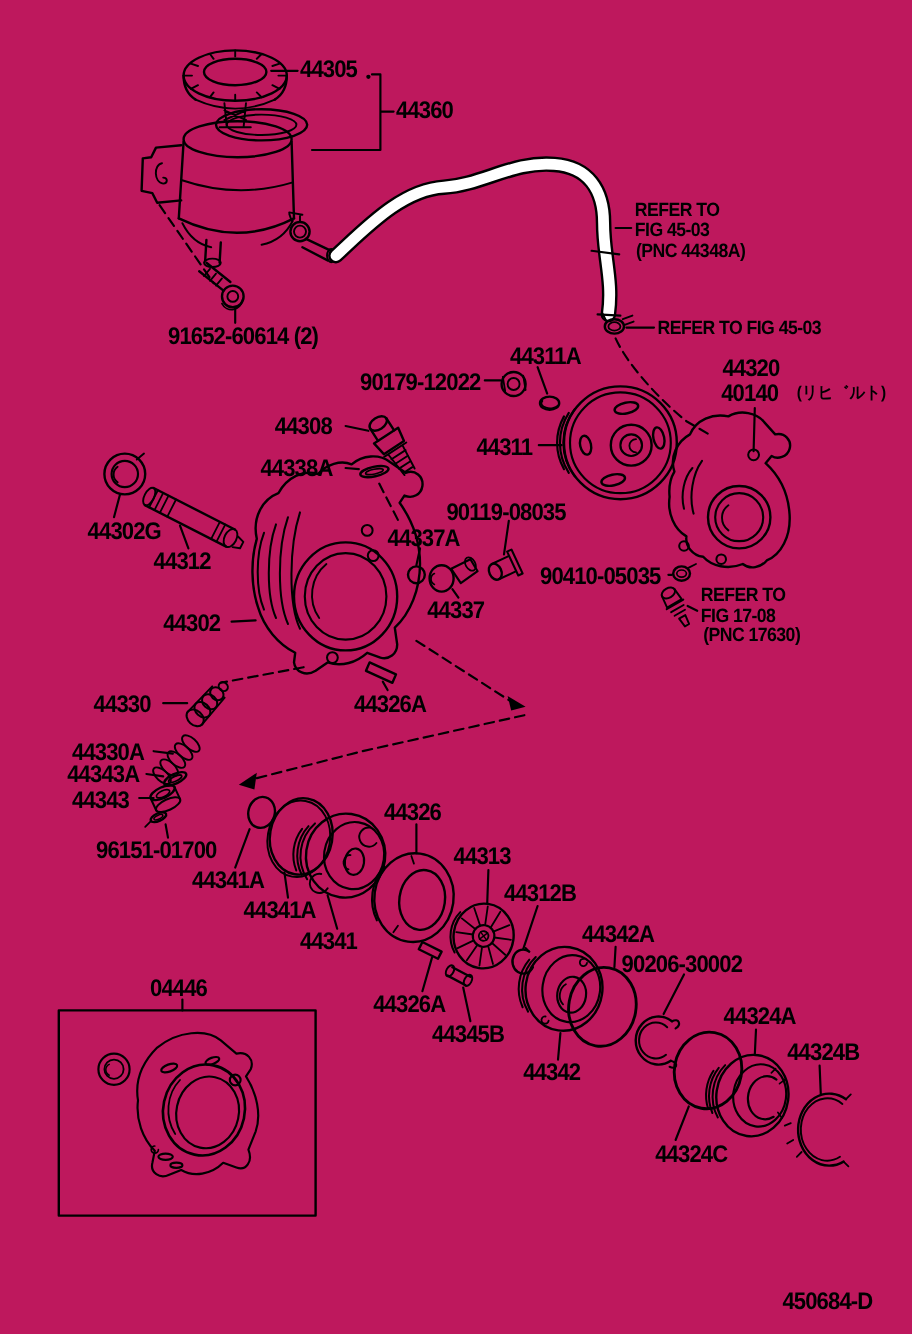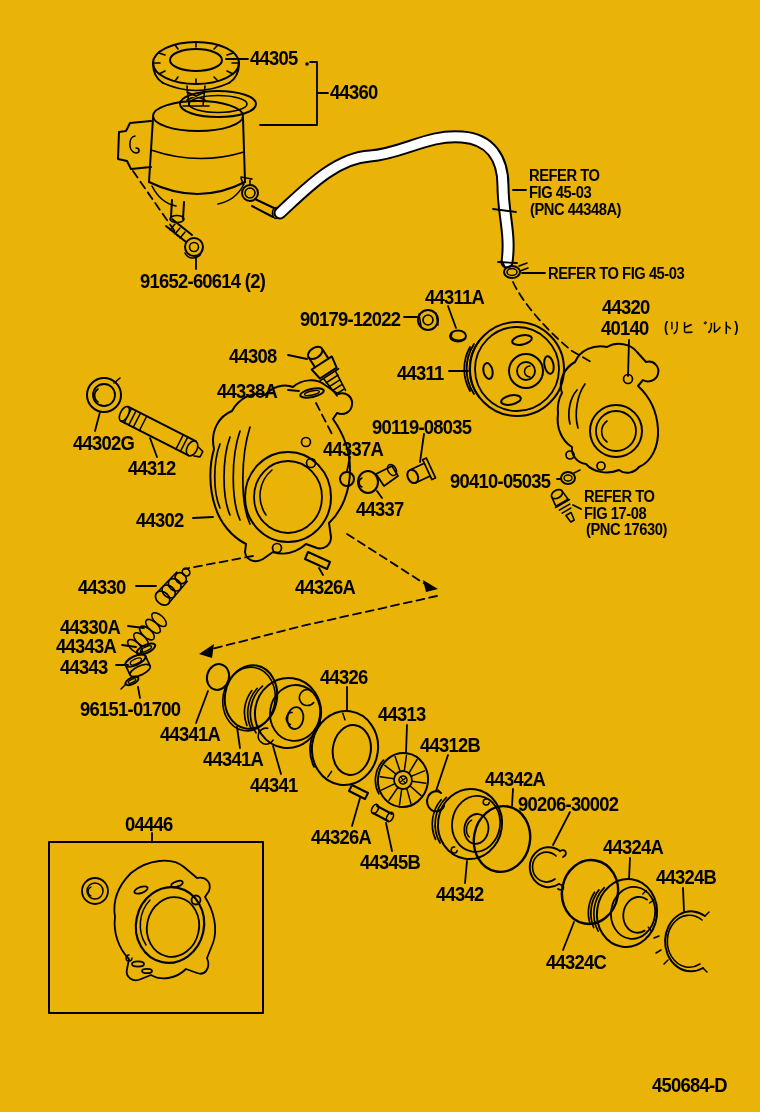--- a/index.html
+++ b/index.html
@@ -1,16 +1,16 @@
 <!DOCTYPE html>
 <html><head>
 <meta charset="utf-8">
 <style>
   html,body{margin:0;padding:0;background:#fff;}
-  #stage{position:relative;width:760px;height:1112px;background:#eab308;overflow:hidden;
+  #stage{position:relative;width:760px;height:1112px;background:#be185d;overflow:hidden;
          font-family:"Liberation Sans",sans-serif;}
   #art{position:absolute;left:0;top:0;}
   .lbl{position:absolute;font-weight:700;font-size:20px;line-height:1;color:#000;
        white-space:nowrap;letter-spacing:-0.8px;transform:scaleX(0.92);transform-origin:left top;}
   .sm{font-size:16px;letter-spacing:-0.5px;}
   .jp{font-size:14px;letter-spacing:0;}
 </style>
 </head>
 <body>
 

